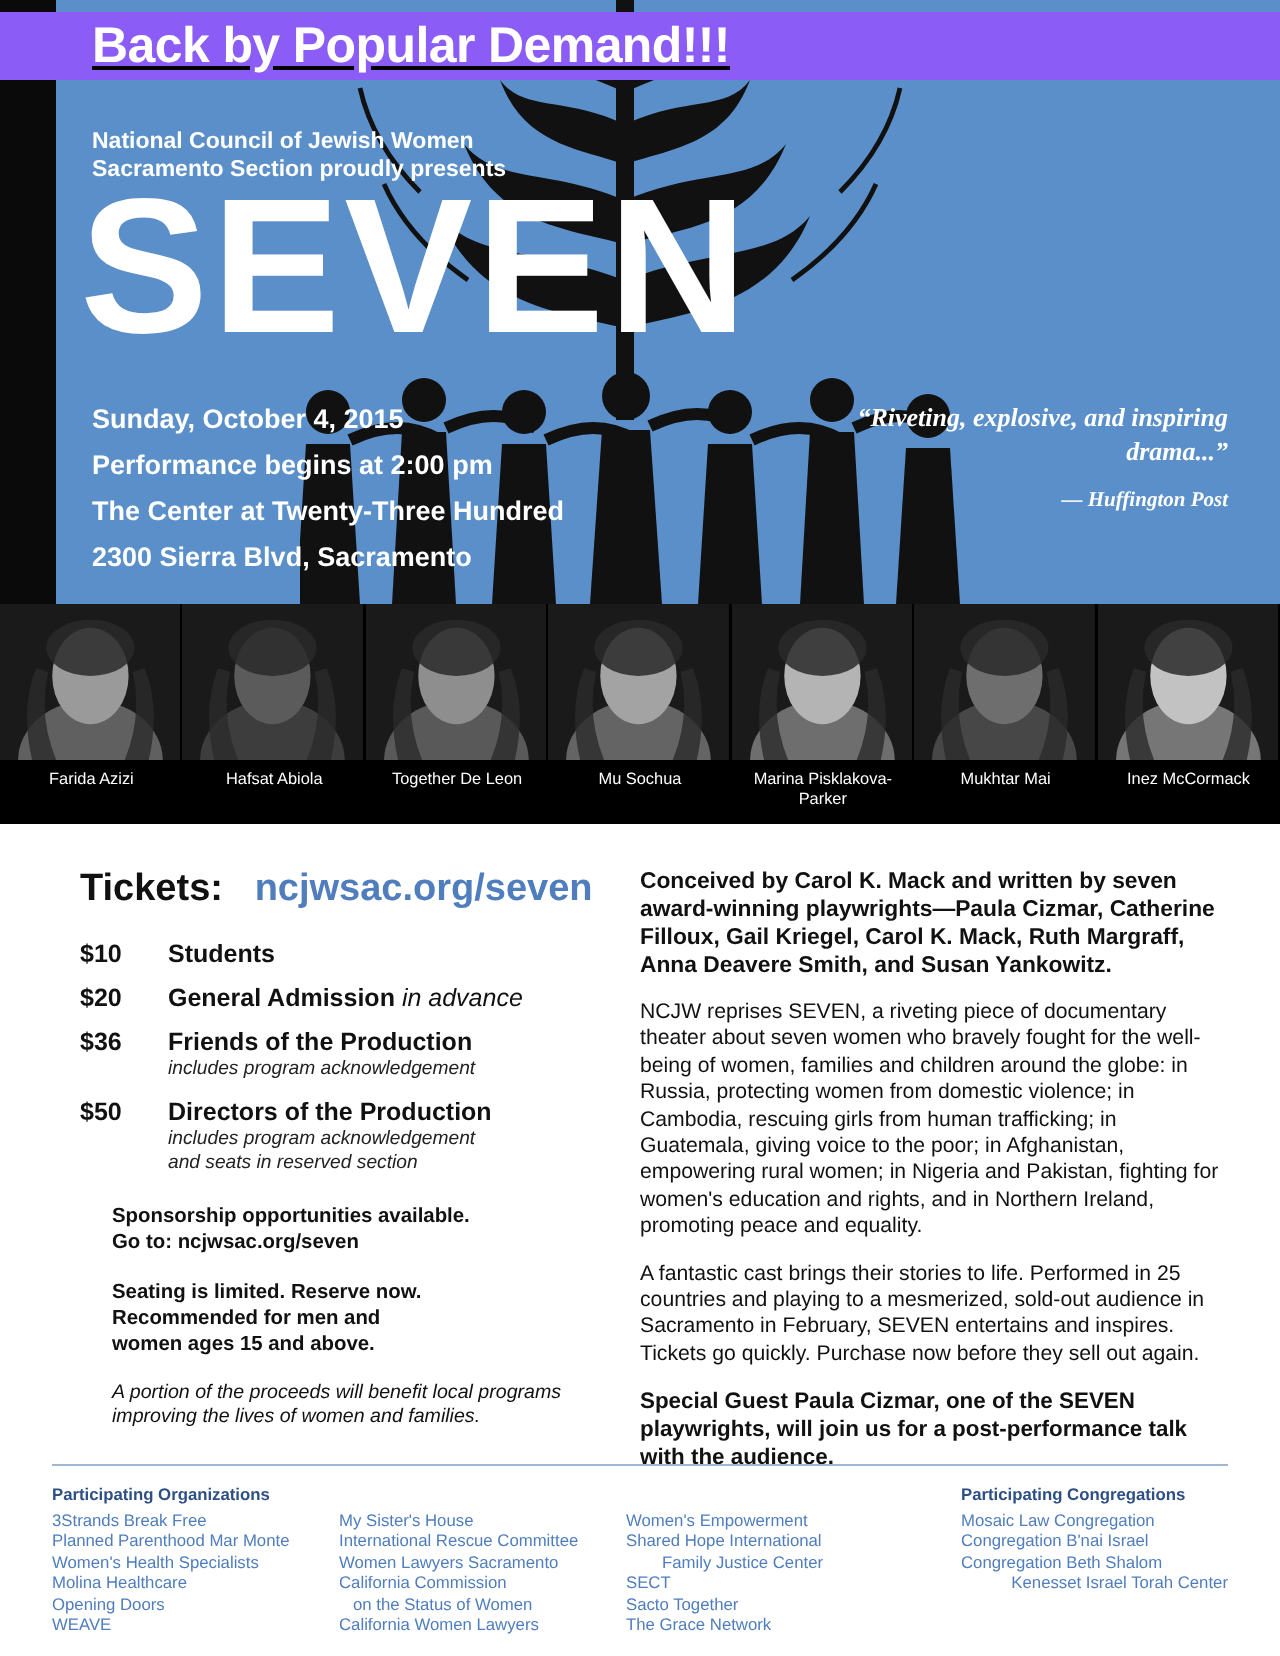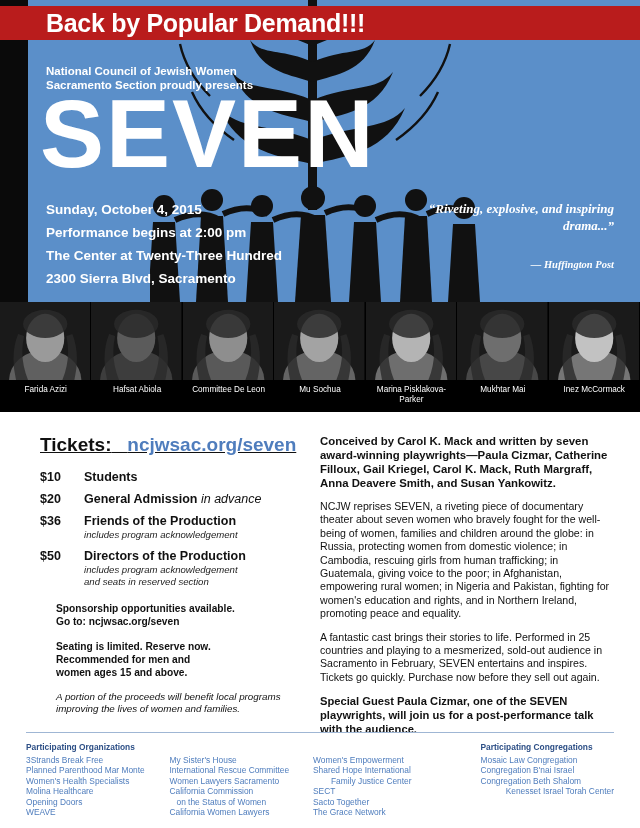--- a/index.html
+++ b/index.html
@@ -3,45 +3,45 @@
 <meta charset="utf-8">
 <style>
   html,body{margin:0;padding:0;background:#2b2b2b;}
   body{font-family:"Liberation Sans",sans-serif;}
   .page{position:relative;width:640px;height:828px;background:#ffffff;overflow:hidden;}
 
   
   .hero{position:relative;height:302px;background:#5b8fc9;overflow:hidden;}
   .hero-left{position:absolute;left:0;top:0;width:28px;height:302px;background:#0a0a0a;}
   .hero-tree{position:absolute;left:150px;top:0;width:330px;height:302px;}
-  .banner{position:absolute;left:0;top:6px;width:640px;height:34px;background:#b91c1c;}
+  .banner{position:absolute;left:0;top:6px;width:640px;height:34px;background:#8b5cf6;text-decoration:underline;}
   .banner span{display:block;color:#fff;font-weight:bold;font-size:25px;letter-spacing:-0.3px;
      padding:3px 0 0 46px;font-family:"Liberation Sans",sans-serif;}
   .presents{position:absolute;left:46px;top:64px;color:#fff;font-size:11.5px;font-weight:bold;line-height:14px;}
   .seven{position:absolute;left:40px;top:86px;color:#fff;font-weight:bold;font-size:96px;
      letter-spacing:2px;line-height:96px;}
   .details{position:absolute;left:46px;top:198px;color:#fff;font-weight:bold;font-size:13.5px;line-height:23px;}
   .quote{position:absolute;right:26px;top:200px;width:230px;text-align:right;color:#fff;
      font-style:italic;font-weight:bold;font-size:13px;line-height:17px;
      font-family:"Liberation Serif",serif;}
-  .quote .src{display:block;font-size:10.5px;font-style:italic;margin-top:22px;}
+  .quote .src{display:block;font-size:10.5px;font-style:italic;margin-top:8px;}
 
   
   .strip{position:relative;height:110px;background:#000;}
   .faces{display:flex;height:78px;}
   .face{flex:1;position:relative;overflow:hidden;border-right:1px solid #000;}
   .names{display:flex;height:32px;align-items:flex-start;padding-top:5px;}
   .nm{flex:1;text-align:center;color:#fff;font-size:8.2px;line-height:10px;}
 
   
   .content{position:relative;padding:22px 26px 0 26px;display:flex;gap:22px;}
   .col-left{width:272px;}
   .col-right{width:292px;}
 
-  .tickets-h{font-size:19px;font-weight:bold;color:#111;margin:0 0 14px 14px;text-decoration:underline;}
+  .tickets-h{font-size:19px;font-weight:bold;color:#111;margin:0 0 14px 14px;}
   .tickets-h .url{color:#4f7dbd;font-weight:bold;}
 
   .tier{display:flex;margin:0 0 8px 14px;}
   .tier .price{width:44px;font-weight:bold;font-size:12.5px;color:#111;}
   .tier .txt{font-size:12.5px;color:#111;}
   .tier .txt b{font-weight:bold;}
   .tier .txt i{font-style:italic;}
   .tier .sub{display:block;font-size:9.6px;font-style:italic;color:#222;line-height:12px;margin-top:1px;}
 
   .note{margin:14px 0 0 30px;font-size:10.2px;font-weight:bold;line-height:13px;color:#111;}
@@ -205,21 +205,21 @@
       <ellipse cx="45" cy="78" rx="36" ry="30" fill="#c2c2c2" opacity="0.55"></ellipse>
       <ellipse cx="45" cy="36" rx="19" ry="24" fill="#c2c2c2"></ellipse>
       <ellipse cx="45" cy="22" rx="22" ry="14" fill="#2a2a2a" opacity="0.85"></ellipse>
       <path d="M24 34 q-5 22 4 44 h-12 q-6 -26 2 -46 z" fill="#2a2a2a" opacity="0.8"></path>
       <path d="M66 34 q5 22 -4 44 h12 q6 -26 -2 -46 z" fill="#2a2a2a" opacity="0.8"></path>
     </svg></div>
       </div>
     <div class="names" id="names">
         <div class="nm">Farida Azizi</div>
         <div class="nm">Hafsat Abiola</div>
-        <div class="nm">Committee De Leon</div>
+        <div class="nm">Together De Leon</div>
         <div class="nm">Mu Sochua</div>
         <div class="nm">Marina Pisklakova-Parker</div>
         <div class="nm">Mukhtar Mai</div>
         <div class="nm">Inez McCormack</div>
       </div>
   </div>
 
   <div class="content">
 
     <div class="col-left">

